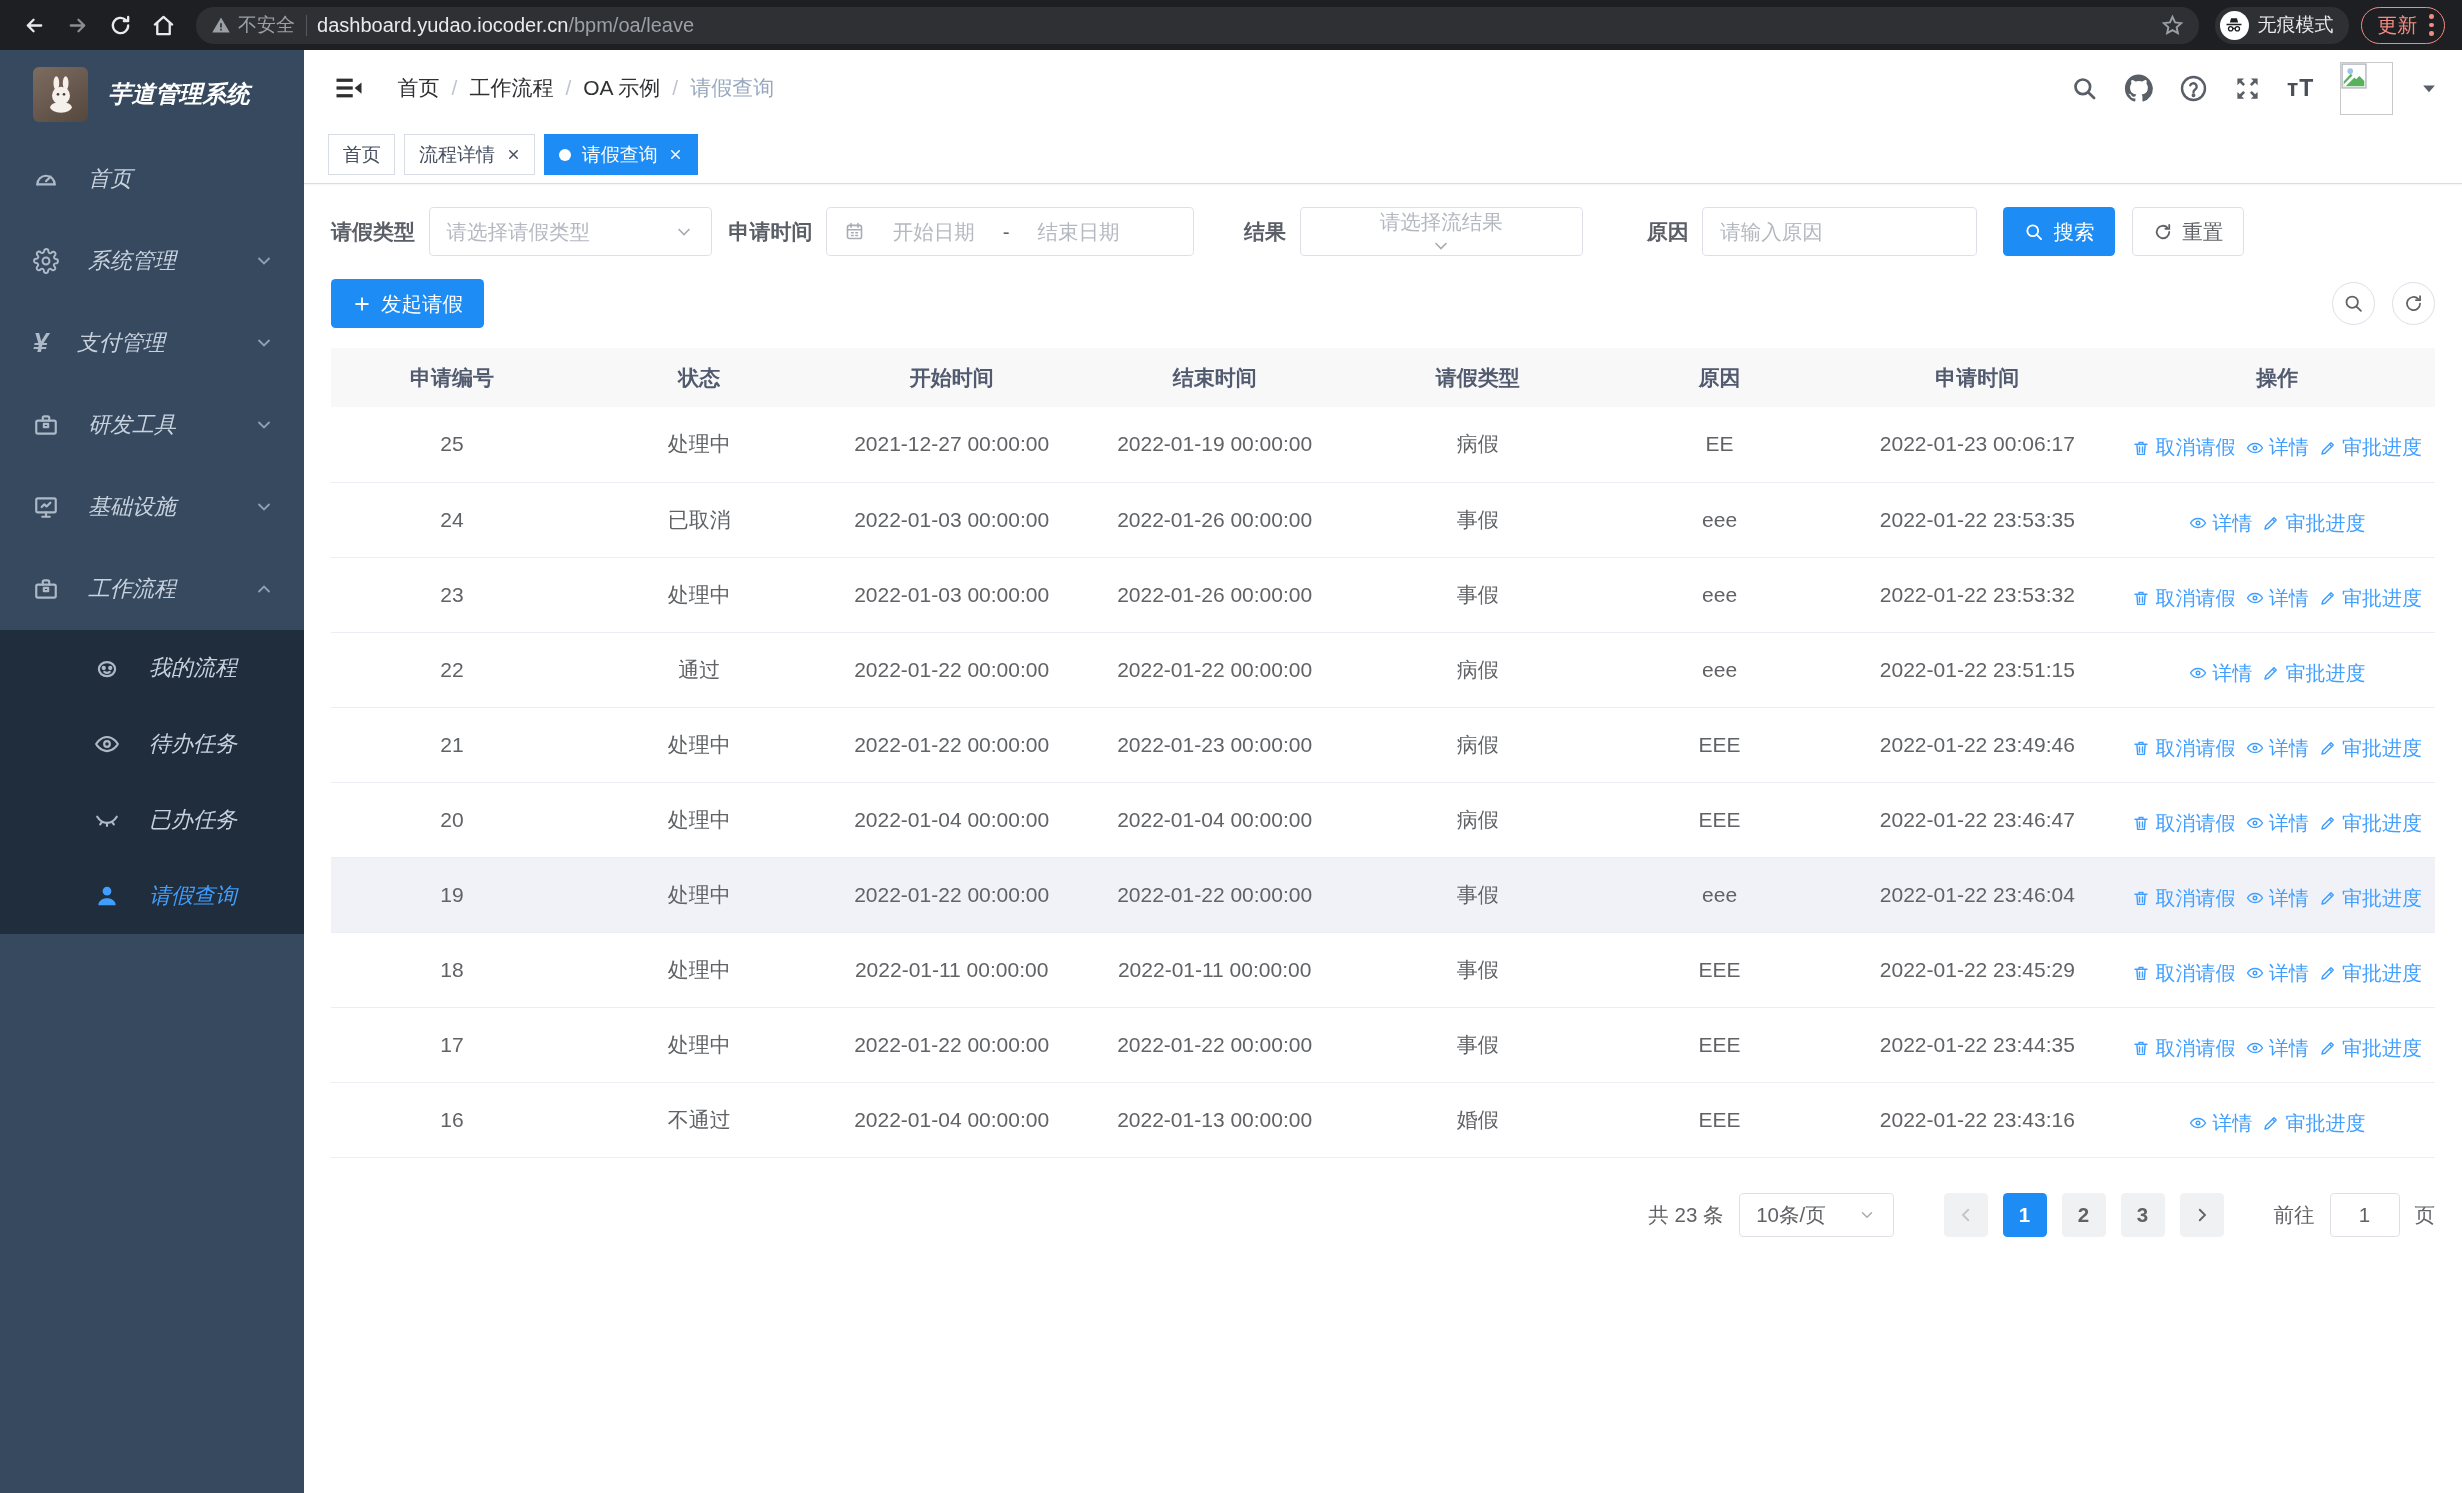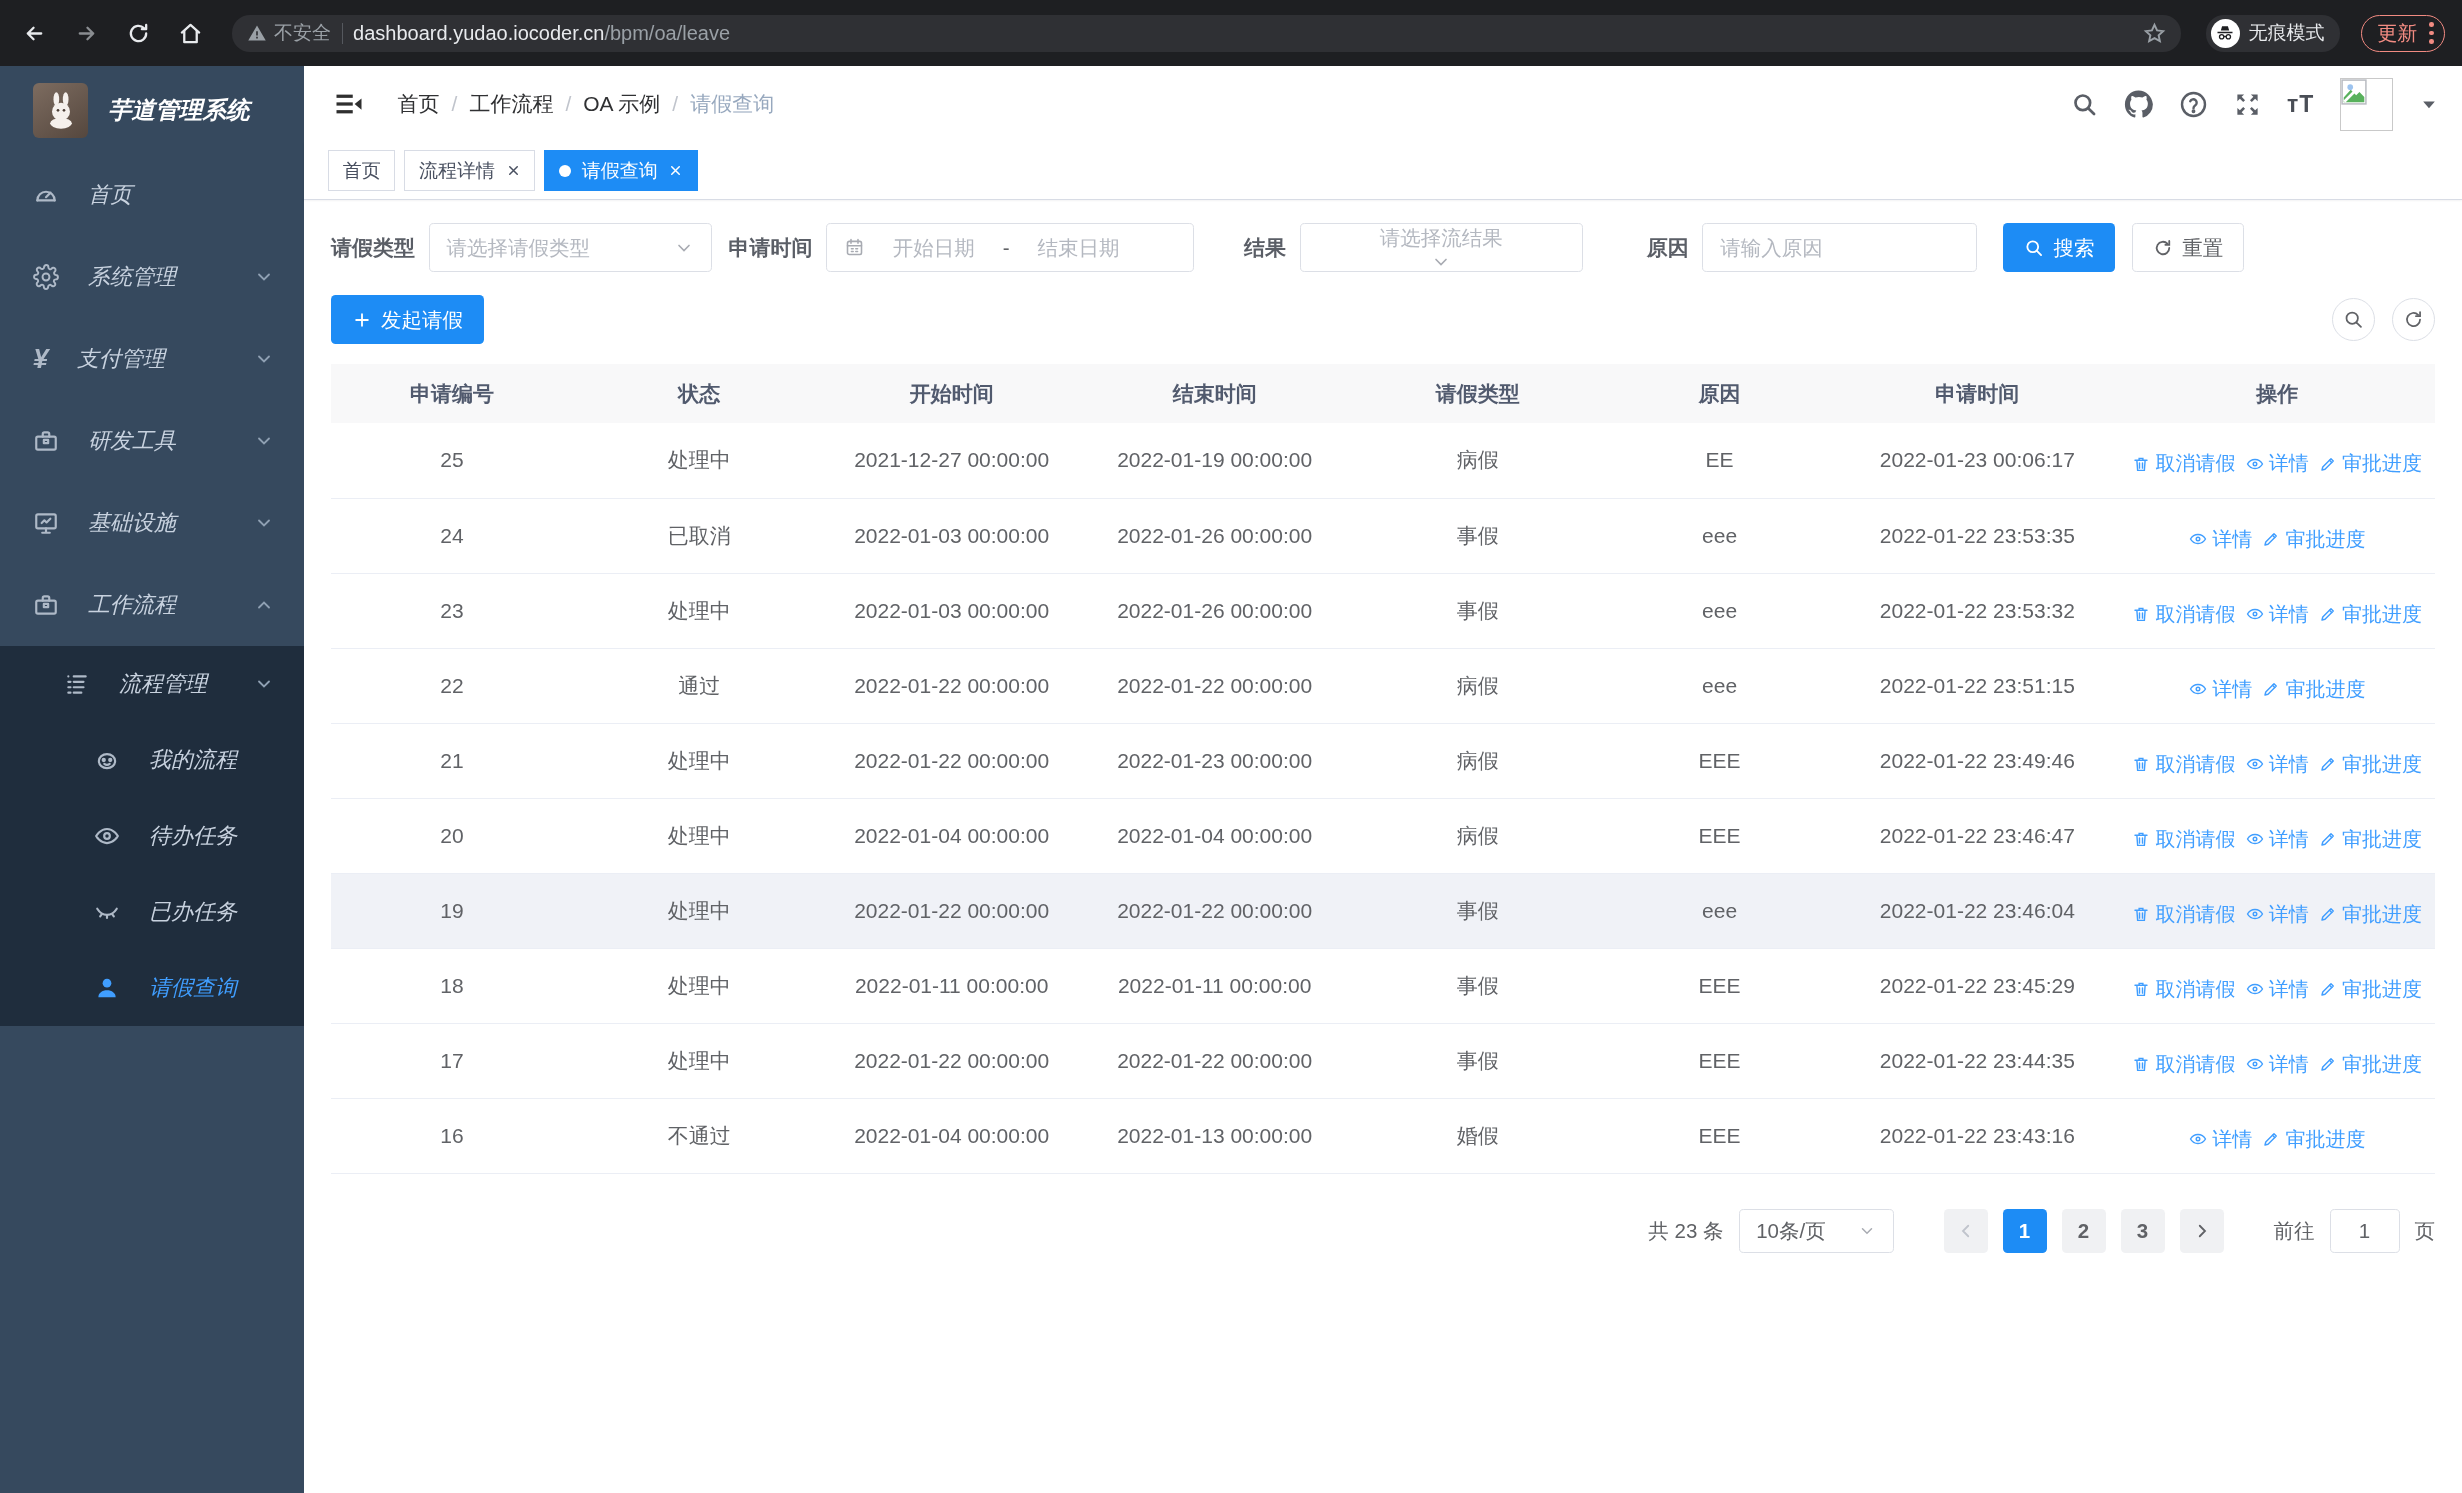--- a/index.html
+++ b/index.html
@@ -1,21 +1,21 @@
 <!DOCTYPE html>
 <html style="font-size:12px"><head>
 <meta charset="utf-8">
 <style>
   * { margin:0; padding:0; box-sizing:border-box; }
   html,body { width:2462px; }
   body { font-family:"Liberation Sans","DejaVu Sans",sans-serif; background:#fff; }
   .screen { width:2462px; height:1494px; display:flex; flex-direction:column; overflow:hidden; background:#fff; }
 
   
-  .browser-bar { height:66px; background:#1e1f22; display:flex; align-items:center; padding:0 16.7px; flex:none; gap:17px; }
+  .browser-bar { height:50px; background:#1e1f22; display:flex; align-items:center; padding:0 16.7px; flex:none; gap:8px; }
   .bnav { width:35px; height:35px; border-radius:50%; display:flex; align-items:center; justify-content:center; color:#e8eaed; flex:none; }
   .bnav.dim { color:#8a8d91; }
   .url-pill { flex:1; height:37px; background:#2f3034; border-radius:18px; margin:0 7.6px; display:flex; align-items:center; padding:0 15px; gap:10.6px; min-width:0; }
   .insecure { display:flex; align-items:center; gap:6.8px; color:#9aa0a6; font-size:19px; flex:none; }
   .vdiv { width:0.8px; height:21px; background:#55585e; flex:none; }
   .url-text { font-size:20px; color:#e8eaed; white-space:nowrap; overflow:hidden; }
   .url-text .path { color:#9aa0a6; }
   .star-wrap { margin-left:auto; color:#9aa0a6; flex:none; }
   .incog-chip { height:37px; background:#2f3034; border-radius:18px; display:flex; align-items:center; gap:9px; padding:0 15px 0 4.6px; color:#e8eaed; font-size:19px; flex:none; }
   .incog-circle { width:29px; height:29px; border-radius:50%; background:#fff; color:#1e1f22; display:flex; align-items:center; justify-content:center; }
@@ -269,34 +269,20 @@
           </span>
           <span class="lbl">工作流程</span>
           <span class="chev">
               <svg width="20" height="20" viewBox="0 0 24 24" fill="none" stroke="currentColor" stroke-width="2.2" stroke-linecap="round">
                 <path d="m6 15 6-6 6 6"></path>
               </svg>
             </span>
         </div>
 
         <div class="submenu">
-          <div class="menu-item">
-            <span class="mi">
-              <svg width="26" height="26" viewBox="0 0 24 24" fill="none" stroke="currentColor" stroke-width="2" stroke-linecap="round">
-                  <path d="M4 5h.01M9 5h11M9 10h9M9 15h9M9 20h7"></path>
-                  <path d="M4 10h2M4 15h2M4 20h2"></path>
-                </svg>
-            </span>
-            <span class="lbl">流程管理</span>
-            <span class="chev">
-                <svg width="20" height="20" viewBox="0 0 24 24" fill="none" stroke="currentColor" stroke-width="2.2" stroke-linecap="round">
-                  <path d="m6 9 6 6 6-6"></path>
-                </svg>
-              </span>
-          </div>
 
 
           <div class="menu-item lv2">
             <span class="mi">
               <svg width="26" height="26" viewBox="0 0 24 24" fill="none" stroke="currentColor" stroke-width="2" stroke-linecap="round">
                   <path d="M4.5 13a7.5 6.5 0 0 1 15 0 7.5 6.5 0 0 1-15 0z"></path>
                   <circle cx="9" cy="12" r="1" fill="currentColor"></circle>
                   <circle cx="15" cy="12" r="1" fill="currentColor"></circle>
                   <path d="M9.5 15.5c1.6 1.2 3.4 1.2 5 0"></path>
                 </svg>

